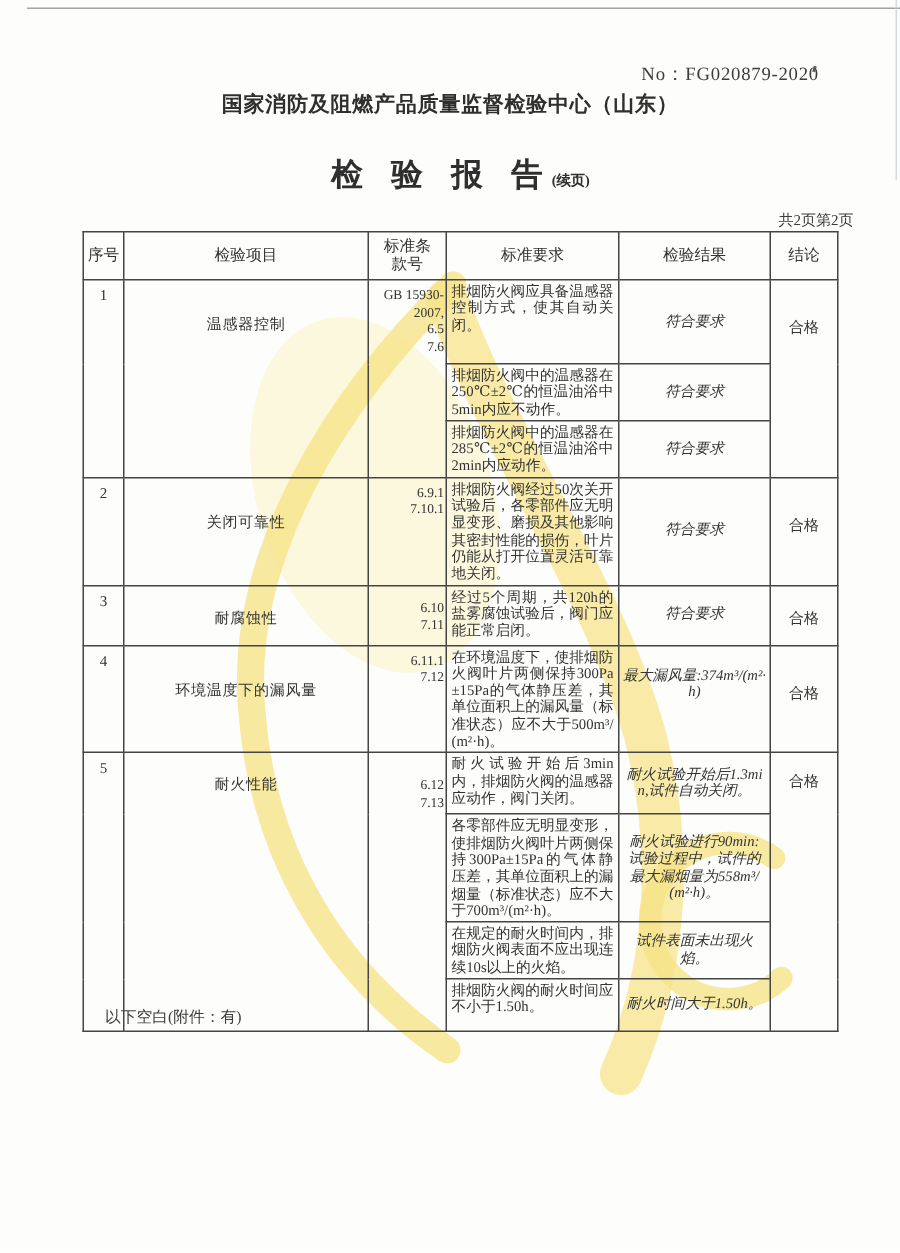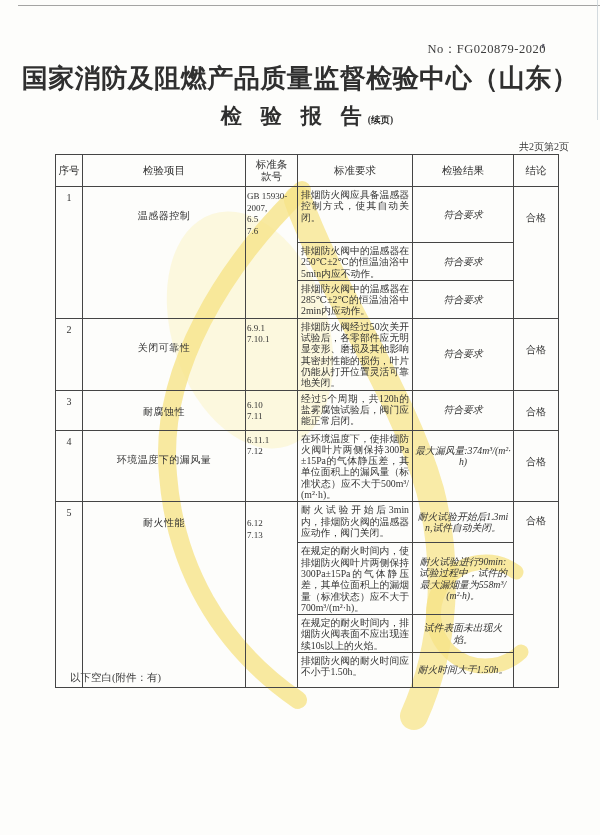--- a/index.html
+++ b/index.html
@@ -10,35 +10,35 @@
   }
   
   .scan-top-line{position:absolute;top:5px;left:18px;right:0;height:1px;background:#8d8d8d;opacity:.8;z-index:3;}
   .scan-right-line{position:absolute;top:0;right:2px;width:1px;height:120px;background:#c9d2d8;opacity:.8;z-index:3;}
   .scan-dot{position:absolute;top:44px;left:542px;width:2px;height:4px;background:#5a5a66;transform:rotate(15deg);z-index:3;}
   
   .watermark{position:absolute;left:0;top:0;z-index:1;}
   
   .no-line{position:absolute;top:41px;right:54px;font-size:12.5px;letter-spacing:.5px;color:#3c3c3c;z-index:2;}
   .title{position:absolute;top:61px;left:0;width:100%;margin:0;text-align:center;
-         font-size:26px;font-weight:bold;letter-spacing:.5px;color:#2f2f2f;z-index:2;}
+         font-size:14px;font-weight:bold;letter-spacing:.5px;color:#2f2f2f;z-index:2;}
   .report-title-row{position:absolute;top:102px;left:0;width:100%;text-align:center;z-index:2;white-space:nowrap;}
   .rt{font-size:21px;font-weight:bold;letter-spacing:19px;padding-left:14px;color:#2f2f2f;}
   .rt-note{font-size:9.5px;font-weight:bold;margin-left:-13px;color:#2f2f2f;}
   .page-info{position:absolute;top:140px;right:31px;font-size:10px;color:#3c3c3c;z-index:2;}
   .footer-note{position:absolute;top:671px;left:70px;font-size:10.5px;color:#3c3c3c;z-index:2;}
   
   table.report{position:absolute;left:55px;top:154px;width:503px;z-index:2;
     border-collapse:collapse;table-layout:fixed;background:transparent;}
   table.report th,table.report td{border:1px solid #454545;overflow:hidden;}
   table.report th{font-size:10.5px;font-weight:normal;text-align:center;vertical-align:middle;padding:2px 0;line-height:12px;color:#333;}
   .th-clause{width:34px;margin:0 auto;line-height:12px;}
   .c-no{vertical-align:top;text-align:center;padding-top:5px;font-size:10px;}
   .c-item{vertical-align:top;text-align:center;padding-top:22px;font-size:10px;letter-spacing:.5px;}
-  .c-clause{vertical-align:top;text-align:left;padding-top:4px;font-size:9px;line-height:11.5px;
+  .c-clause{vertical-align:top;text-align:right;padding-top:4px;font-size:9px;line-height:11.5px;
             white-space:pre-line;word-break:break-all;margin-left:36px;}
   .c-req{vertical-align:top;text-align:justify;padding:2px 3px 1px 3px;font-size:9.8px;line-height:11.3px;word-break:break-all;}
   .c-res{vertical-align:middle;text-align:center;font-size:9.8px;line-height:11.5px;padding:1px 2px;word-break:break-all;font-style:italic;}
   .c-ver{vertical-align:top;text-align:center;padding-top:24px;font-size:10px;}
 </style>
 </head>
 <body>
 
 <div class="page">
 
@@ -136,21 +136,21 @@
       <tr style="height:41px">
         <td class="c-no" rowspan="4">5</td>
         <td class="c-item" style="padding-top:14px" rowspan="4">耐火性能</td>
         <td class="c-clause" style="padding-top:16px" rowspan="4">6.12
 7.13</td>
         <td class="c-req">耐火试验开始后3min内，排烟防火阀的温感器应动作，阀门关闭。</td>
         <td class="c-res">耐火试验开始后1.3min,试件自动关闭。</td>
         <td class="c-ver" style="padding-top:12px" rowspan="4">合格</td>
       </tr>
       <tr style="height:68px">
-        <td class="c-req">在规定的耐火时间内，使排烟防火阀叶片两侧保持300Pa±15Pa的气体静压差，其单位面积上的漏烟量（标准状态）应不大于700m³/(m²·h)。</td>
+        <td class="c-req">各零部件应无明显变形，使排烟防火阀叶片两侧保持300Pa±15Pa的气体静压差，其单位面积上的漏烟量（标准状态）应不大于700m³/(m²·h)。</td>
         <td class="c-res">耐火试验进行90min:试验过程中，试件的最大漏烟量为558m³/(m²·h)。</td>
       </tr>
       <tr style="height:36px">
         <td class="c-req">在规定的耐火时间内，排烟防火阀表面不应出现连续10s以上的火焰。</td>
         <td class="c-res">试件表面未出现火焰。</td>
       </tr>
       <tr style="height:35px">
         <td class="c-req">排烟防火阀的耐火时间应不小于1.50h。</td>
         <td class="c-res">耐火时间大于1.50h。</td>
       </tr>

